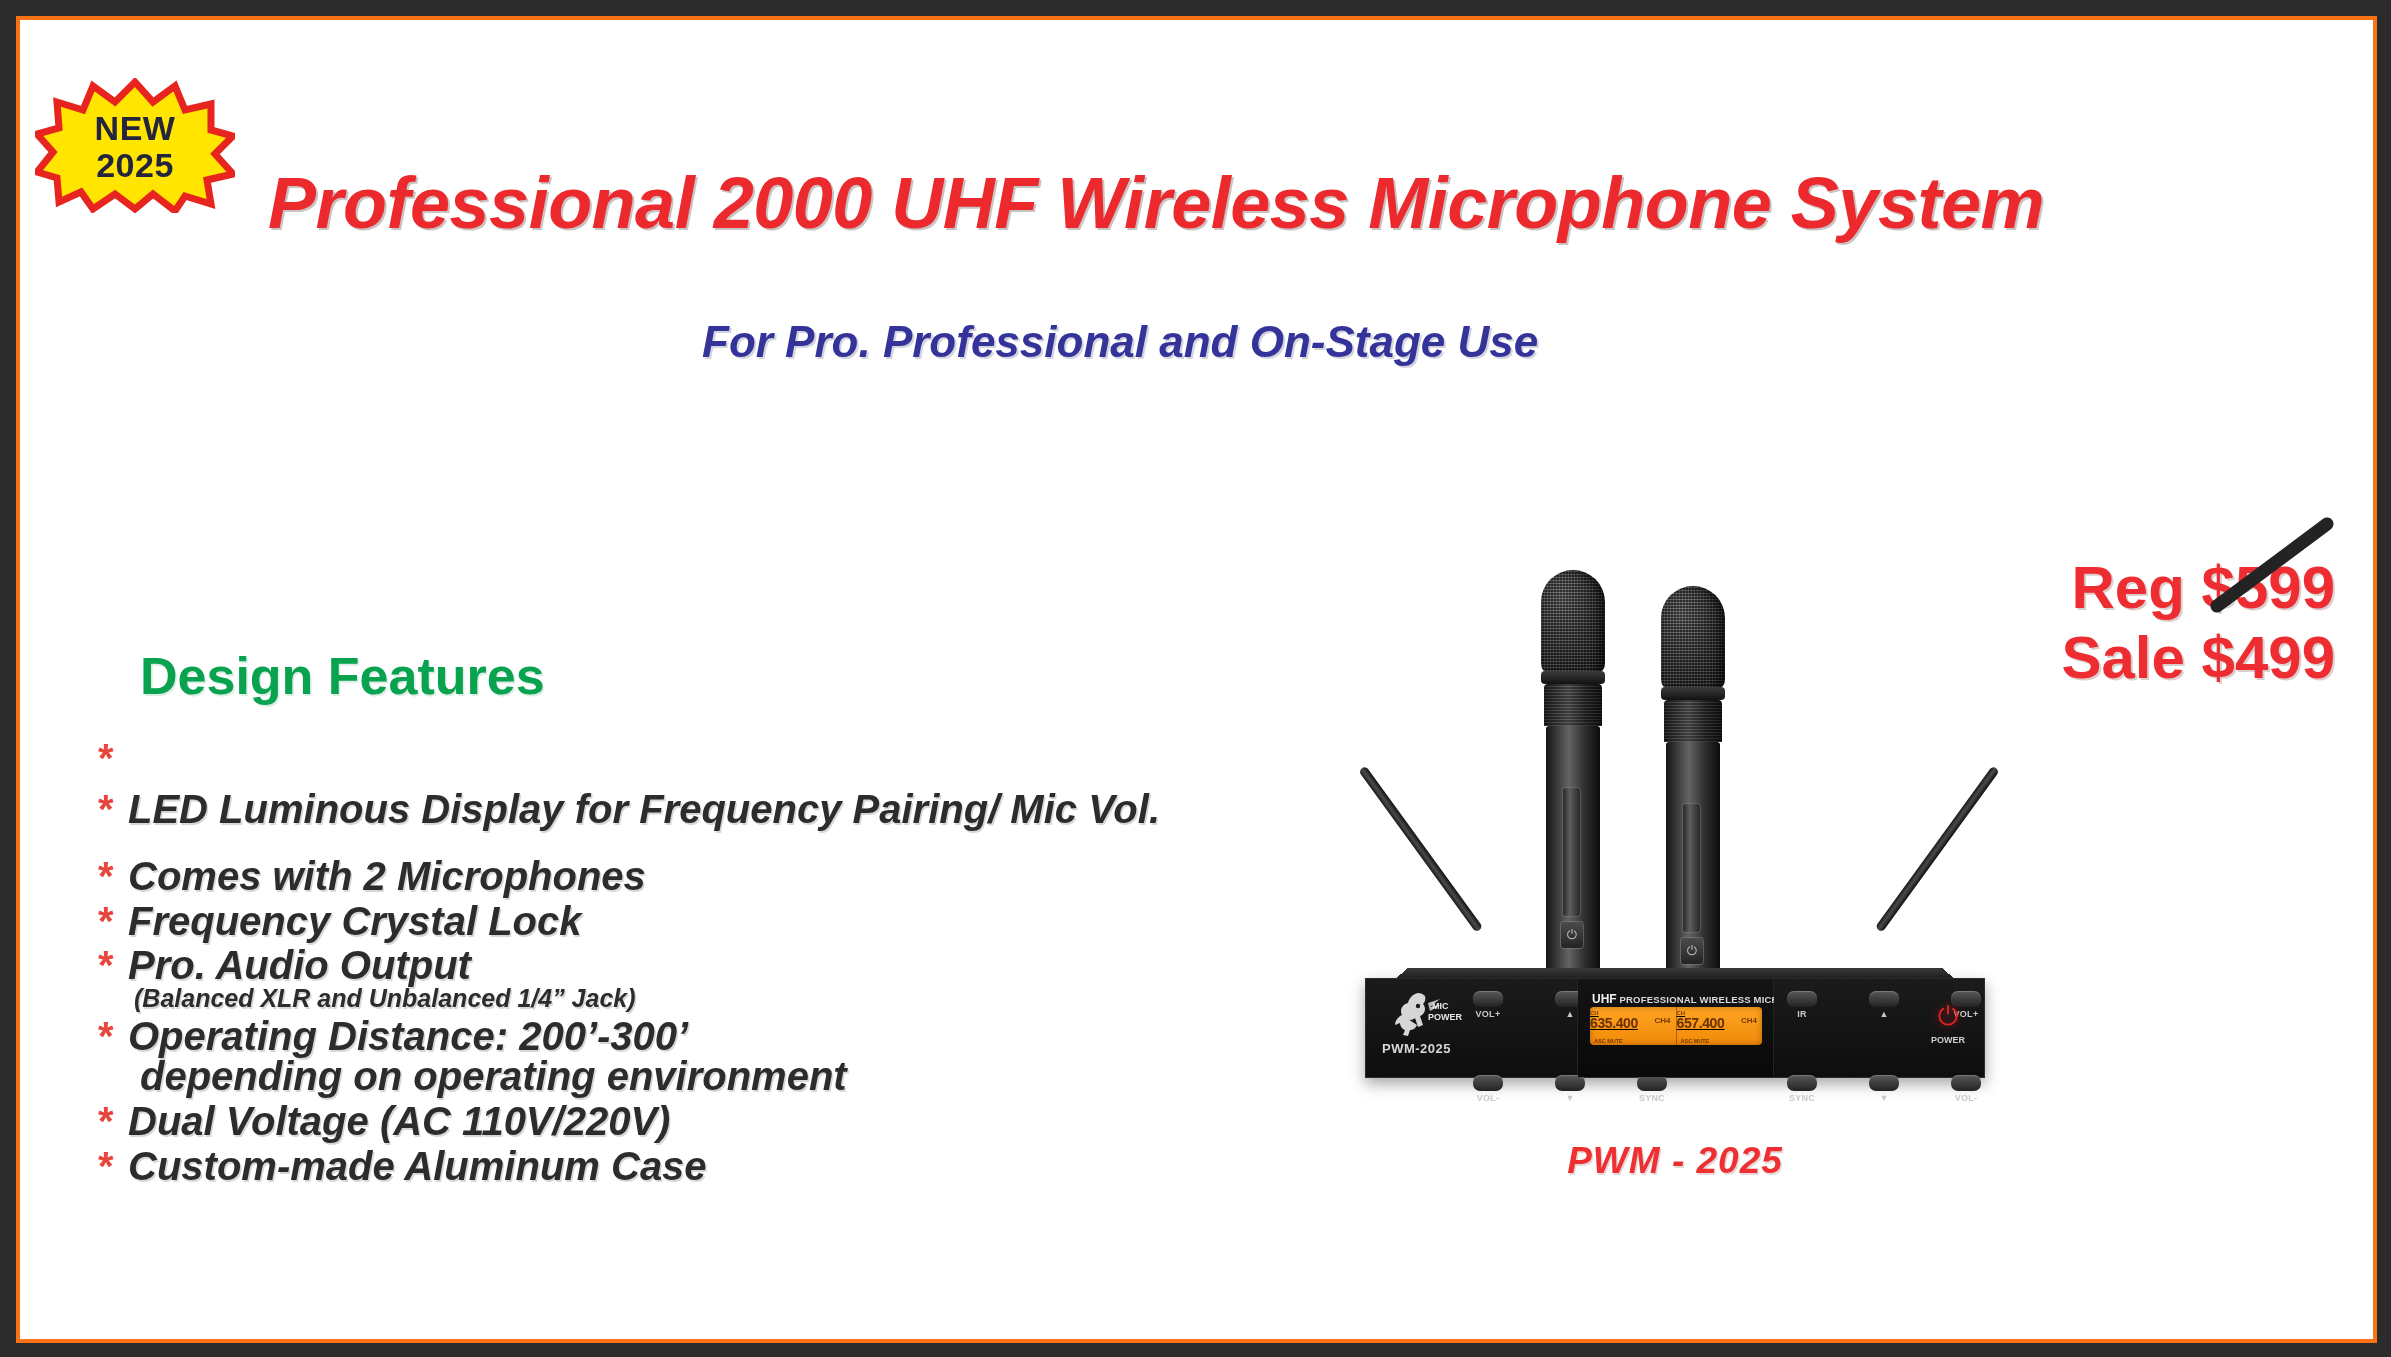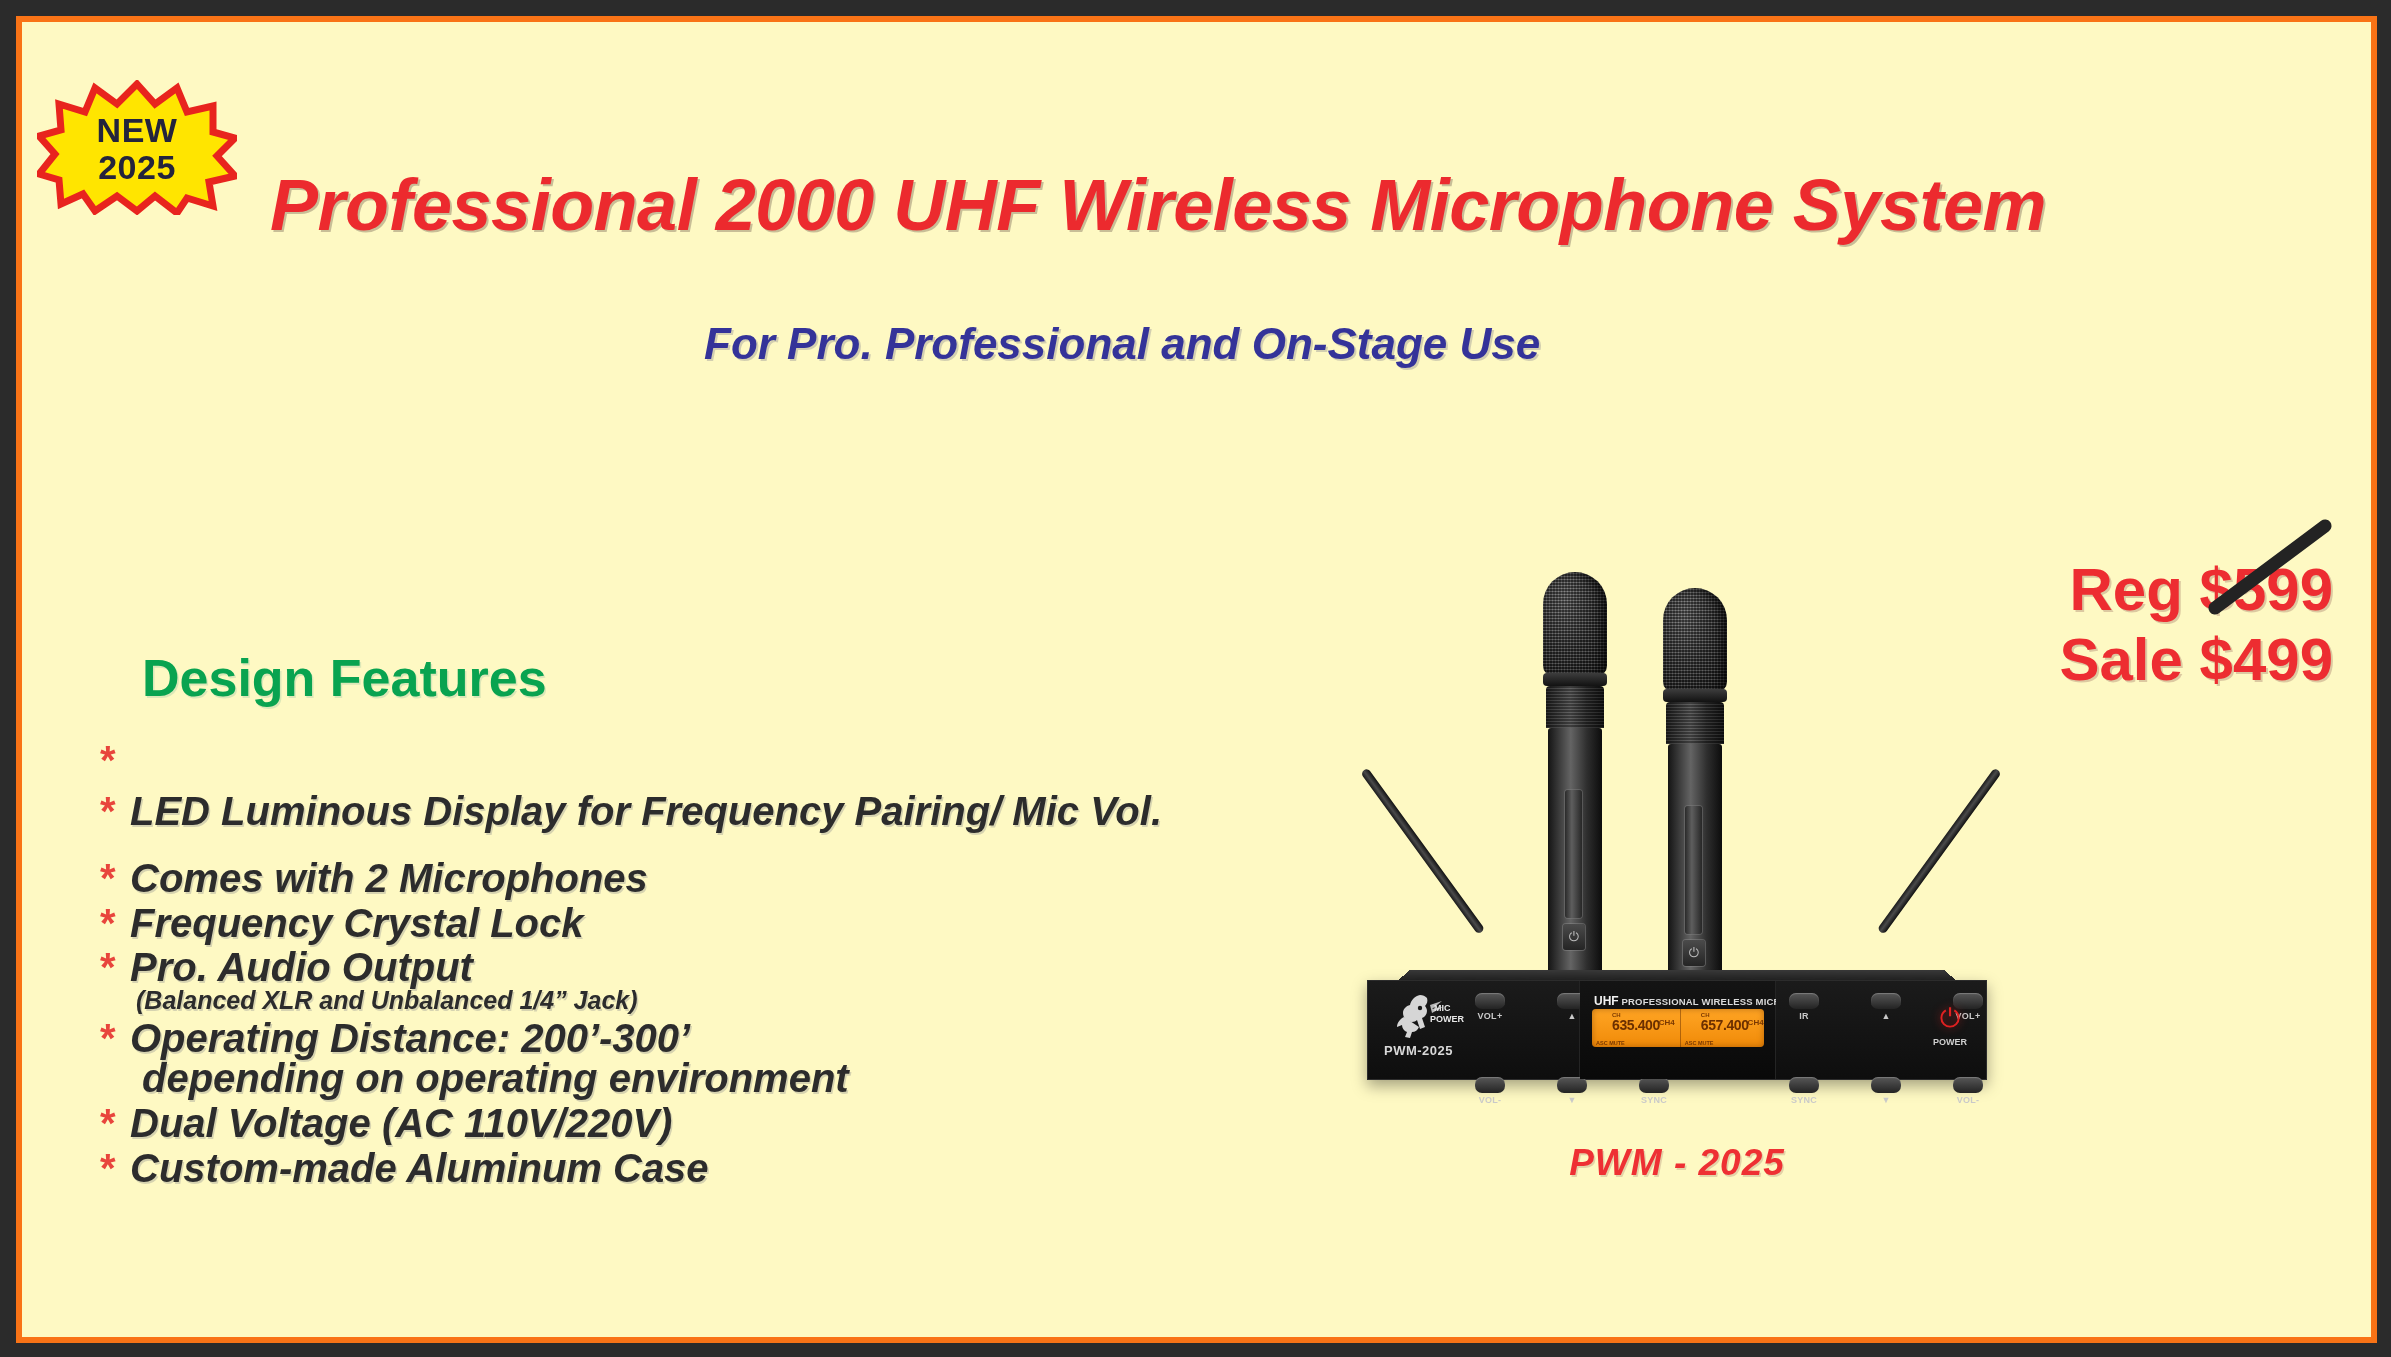--- a/index.html
+++ b/index.html
@@ -13,22 +13,22 @@
   
   #flyer {
     position: relative;
     width: 2391px; height: 1357px;
     background: #2b2b2b;
     padding: 16px 14px 14px 16px;
   }
   #page {
     position: relative;
     width: 100%; height: 100%;
-    background: #fef9c3;
-    border: 6px solid #f97316;
+    background: #ffffff;
+    border: 4px solid #f97316;
     overflow: hidden;
   }
 
   
   #badge {
     position: absolute; left: 15px; top: 58px;
     width: 200px; height: 135px;
   }
   #badge svg { position: absolute; inset: 0; width: 100%; height: 100%; }
   #badge .btext {
@@ -277,21 +277,22 @@
   #lcd {
     position: absolute; left: 12px; top: 28px;
     width: 172px; height: 38px;
     border-radius: 4px;
     background: linear-gradient(180deg,#ffa524,#f08a08);
     box-shadow: inset 0 0 6px rgba(120,55,0,0.5);
     display: flex;
   }
   .lcd-half {
     flex: 1; position: relative;
-    padding: 3px 20px;
+    padding: 3px 0;
+    text-decoration: underline;
   }
   .lcd-half + .lcd-half { border-left: 1px solid rgba(90,40,0,0.45); }
   .lcd-ch   { color: #7a3800; font-size: 6px; font-weight: bold; }
   .lcd-freq { color: #6b2f00; font-size: 14px; font-weight: bold; line-height: 1; letter-spacing: -0.4px; }
   .lcd-lvl  { position: absolute; right: 5px; top: 9px; color: #7a3800; font-size: 8px; font-weight: bold; }
   .lcd-bot  { position: absolute; left: 4px; bottom: 1px; color: #7a3800; font-size: 5.5px; font-weight: bold; }
 
   
   #rx-power {
     position: absolute; right: 16px; top: 24px;

